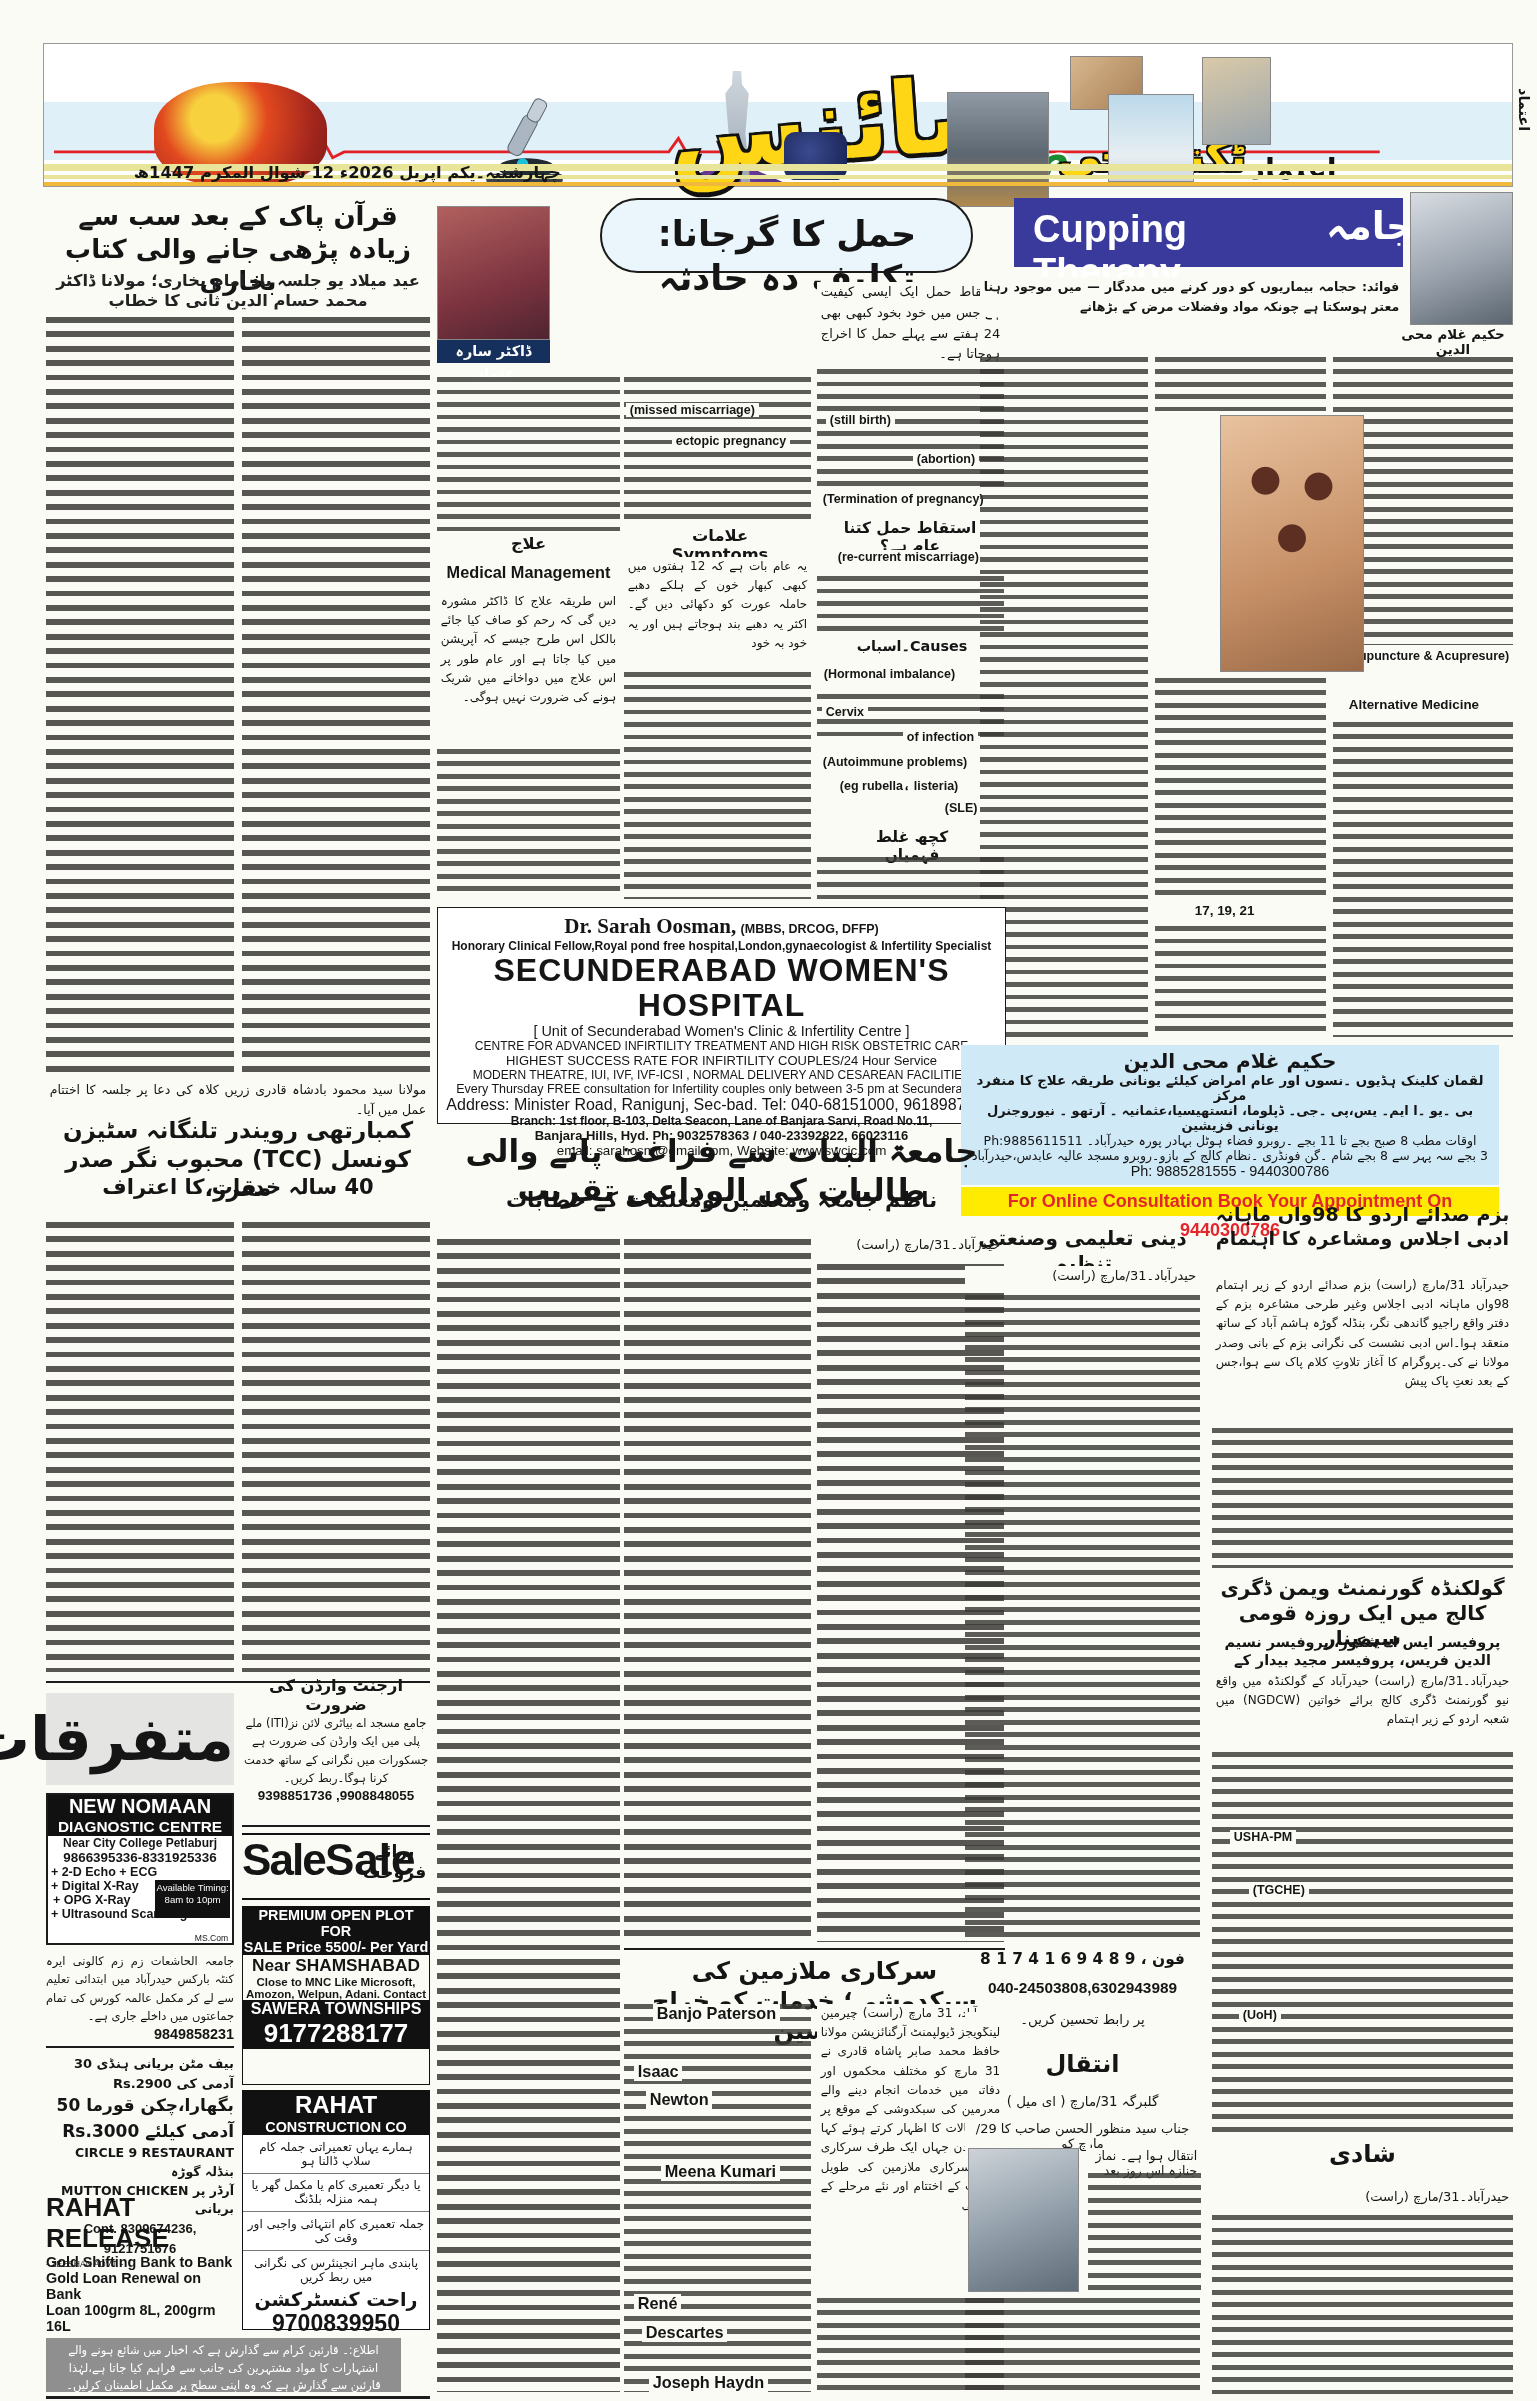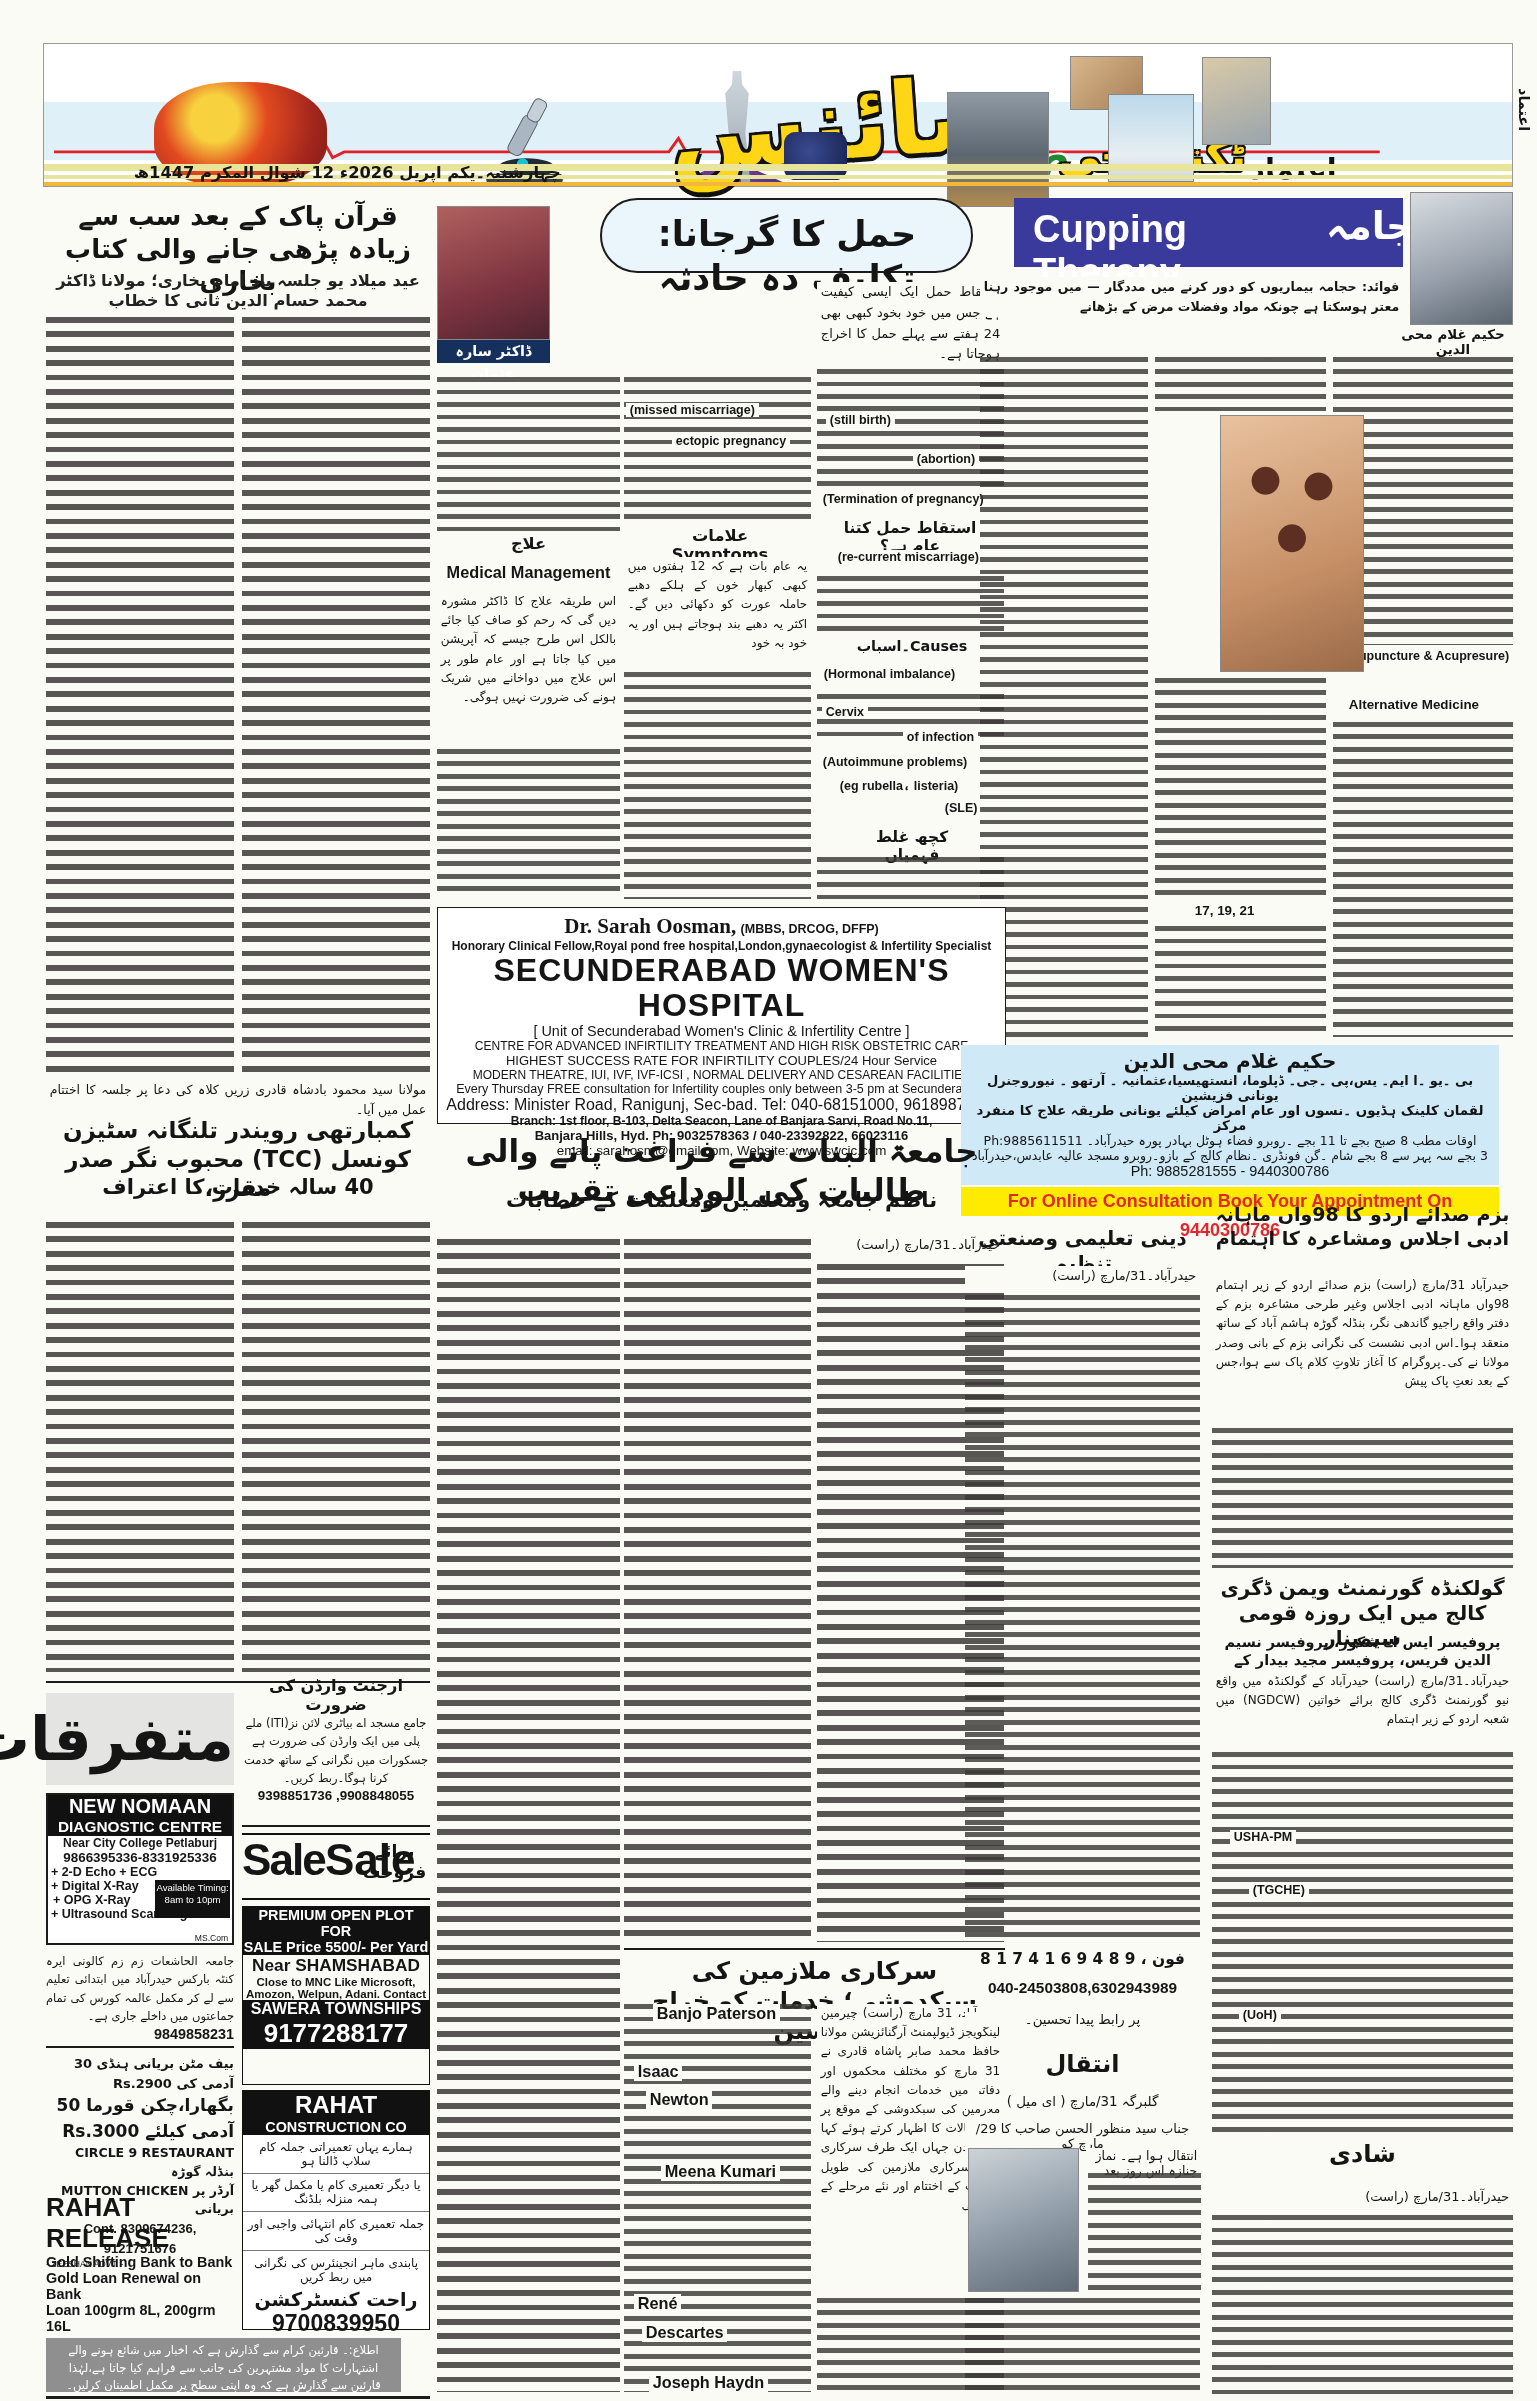--- a/index.html
+++ b/index.html
@@ -156,22 +156,22 @@
   <div style="font-size:12px">MODERN THEATRE, IUI, IVF, IVF-ICSI , NORMAL DELIVERY AND CESAREAN FACILITIES</div>
   <div style="font-size:12.5px">Every Thursday FREE consultation for Infertility couples only between 3-5 pm at Secunderabad.</div>
   <div style="font-size:16px">Address: Minister Road, Ranigunj, Sec-bad. Tel: 040-68151000, 9618987179,</div>
   <div class="b" style="font-size:12px">Branch: 1st floor, B-103, Delta Seacon, Lane of Banjara Sarvi, Road No.11,</div>
   <div class="b" style="font-size:13px">Banjara Hills, Hyd.  Ph: 9032578363 / 040-23392822, 66023116</div>
   <div style="font-size:13.4px">email: sarahosm@gmail.com, Website: www.swcic.com</div>
 </div>
 
 <div class="abs u c" style="left:961px;top:1045px;width:538px;height:140px;background:#cfe9f7;padding:3.8px 5.8px">
   <div class="b" style="font-size:20px">حکیم غلام محی الدین</div>
+  <div class="b" style="font-size:13.4px">لقمان کلینک ہڈیوں ۔نسوں اور عام امراض کیلئے یونانی طریقہ علاج کا منفرد مرکز</div>
   <div class="b" style="font-size:13px">بی ۔یو ۔ا ایم۔ یس،پی ۔جی۔ ڈپلوما، انستھیسیا،عثمانیہ ۔ آرتھو ۔ نیوروجنرل یونانی فزیشین</div>
-  <div class="b" style="font-size:13.4px">لقمان کلینک ہڈیوں ۔نسوں اور عام امراض کیلئے یونانی طریقہ علاج کا منفرد مرکز</div>
   <div style="font-size:12.5px">اوقات مطب 8 صبح بجے تا 11 بجے ۔روبرو فضاء ہوٹل بہادر پورہ حیدرآباد۔ Ph:9885611511</div>
   <div style="font-size:12.5px">3 بجے سہ پہر سے 8 بجے شام ۔گن فونڈری ۔نظام کالج کے بازو۔روبرو مسجد عالیہ عابدس،حیدرآباد</div>
   <div class="lat" style="font-size:14.4px">Ph: 9885281555  -  9440300786</div>
 </div>
 <div class="abs lat c" style="left:961px;top:1187px;width:538px;height:29px;background:#ffeb00;color:#e3262b;font-size:18px;font-weight:bold;line-height:29px">For  Online  Consultation  Book  Your  Appointment  On  9440300786</div>
 
 <div class="abs hl" style="left:437px;top:1132px;width:569px;font-size:31px">جامعۃ البنات سے فراغت پانے والی طالبات کی الوداعی تقریب</div>
 <div class="abs hl" style="left:437px;top:1187px;width:569px;font-size:21px">ناظم جامعہ ومعلمین ومعلمات کے خطابات</div>
 <div class="abs u body-u ot" style="left:817px;top:1235px;width:187px">حیدرآباد۔31/مارچ (راست)</div>
 <div class="abs fill" style="left:817px;top:1264px;width:187px;height:678px"></div>
@@ -190,21 +190,21 @@
 <div class="abs lat b ot" style="left:661px;top:2162px;font-size:16.3px">Meena Kumari</div>
 <div class="abs lat b ot" style="left:634px;top:2294px;font-size:16.3px">René</div>
 <div class="abs lat b ot" style="left:642px;top:2323px;font-size:16.3px">Descartes</div>
 <div class="abs lat b ot" style="left:649px;top:2373px;font-size:16.3px">Joseph Haydn</div>
 
 <div class="abs hl" style="left:965px;top:1226px;width:235px;font-size:20px">دینی تعلیمی وصنعتی تنظیم</div>
 <div class="abs u body-u ot" style="left:965px;top:1266px;width:235px">حیدرآباد۔31/مارچ (راست)</div>
 <div class="abs fill sm" style="left:965px;top:1295px;width:235px;height:646px"></div>
 <div class="abs u b ot c" style="left:965px;top:1950px;width:235px;font-size:15.4px">فون ، 9 8 4 9 6 1 4 7 1 8</div>
 <div class="abs lat b ot c" style="left:965px;top:1979px;width:235px;font-size:15.4px">040-24503808,6302943989</div>
-<div class="abs u ot c" style="left:965px;top:2012px;width:235px;font-size:13.4px">پر رابط پیدا تحسین۔</div>
+<div class="abs u ot c" style="left:965px;top:2012px;width:235px;font-size:13.4px">پر رابط تحسین کریں۔</div>
 
 <div class="abs u b c" style="left:965px;top:2050px;width:235px;font-size:24px">انتقال</div>
 <div class="abs u ot c" style="left:965px;top:2094px;width:235px;font-size:13.4px">گلبرگہ 31/مارچ ( ای میل )</div>
 <div class="abs u ot c" style="left:965px;top:2121px;width:235px;font-size:13px">جناب سید منظور الحسن صاحب کا 29/مارچ کو</div>
 <div class="abs u ot" style="left:1086px;top:2148px;width:115px;font-size:12.5px;text-align:right">انتقال ہوا ہے۔ نماز جنازہ اس روز بعد</div>
 <div class="abs photo" style="left:968px;top:2148px;width:111px;height:144px;background:linear-gradient(160deg,#cdd3d8,#93a0ab 50%,#5f6b76)"></div>
 <div class="abs fill sm" style="left:1088px;top:2173px;width:113px;height:119px"></div>
 <div class="abs fill sm" style="left:965px;top:2298px;width:235px;height:96px"></div>
 
 <div class="abs hl" style="left:1212px;top:1203px;width:301px;font-size:19px">بزم صدائے اردو کا 98واں ماہانہ ادبی اجلاس ومشاعرہ کا اہتمام</div>

